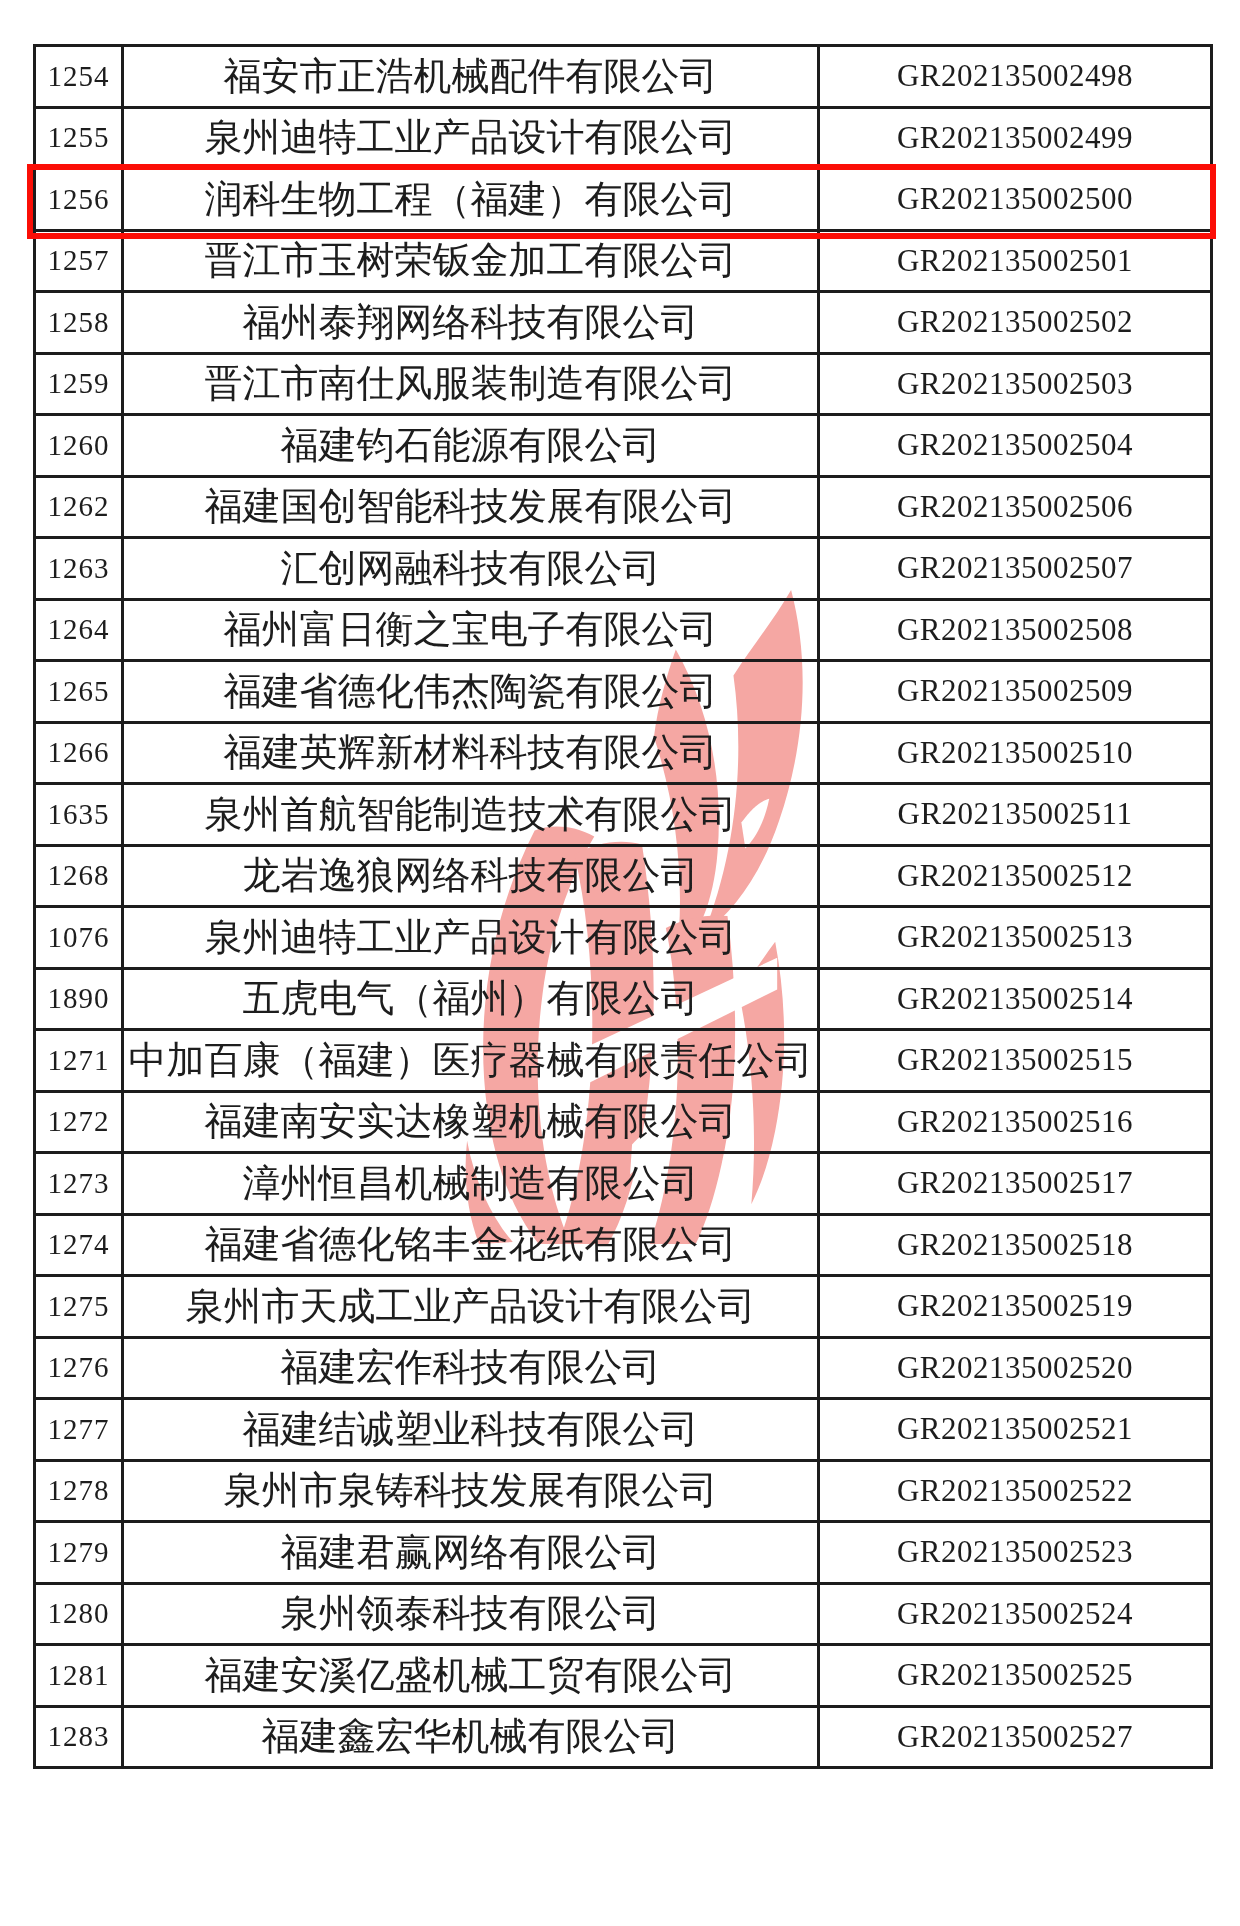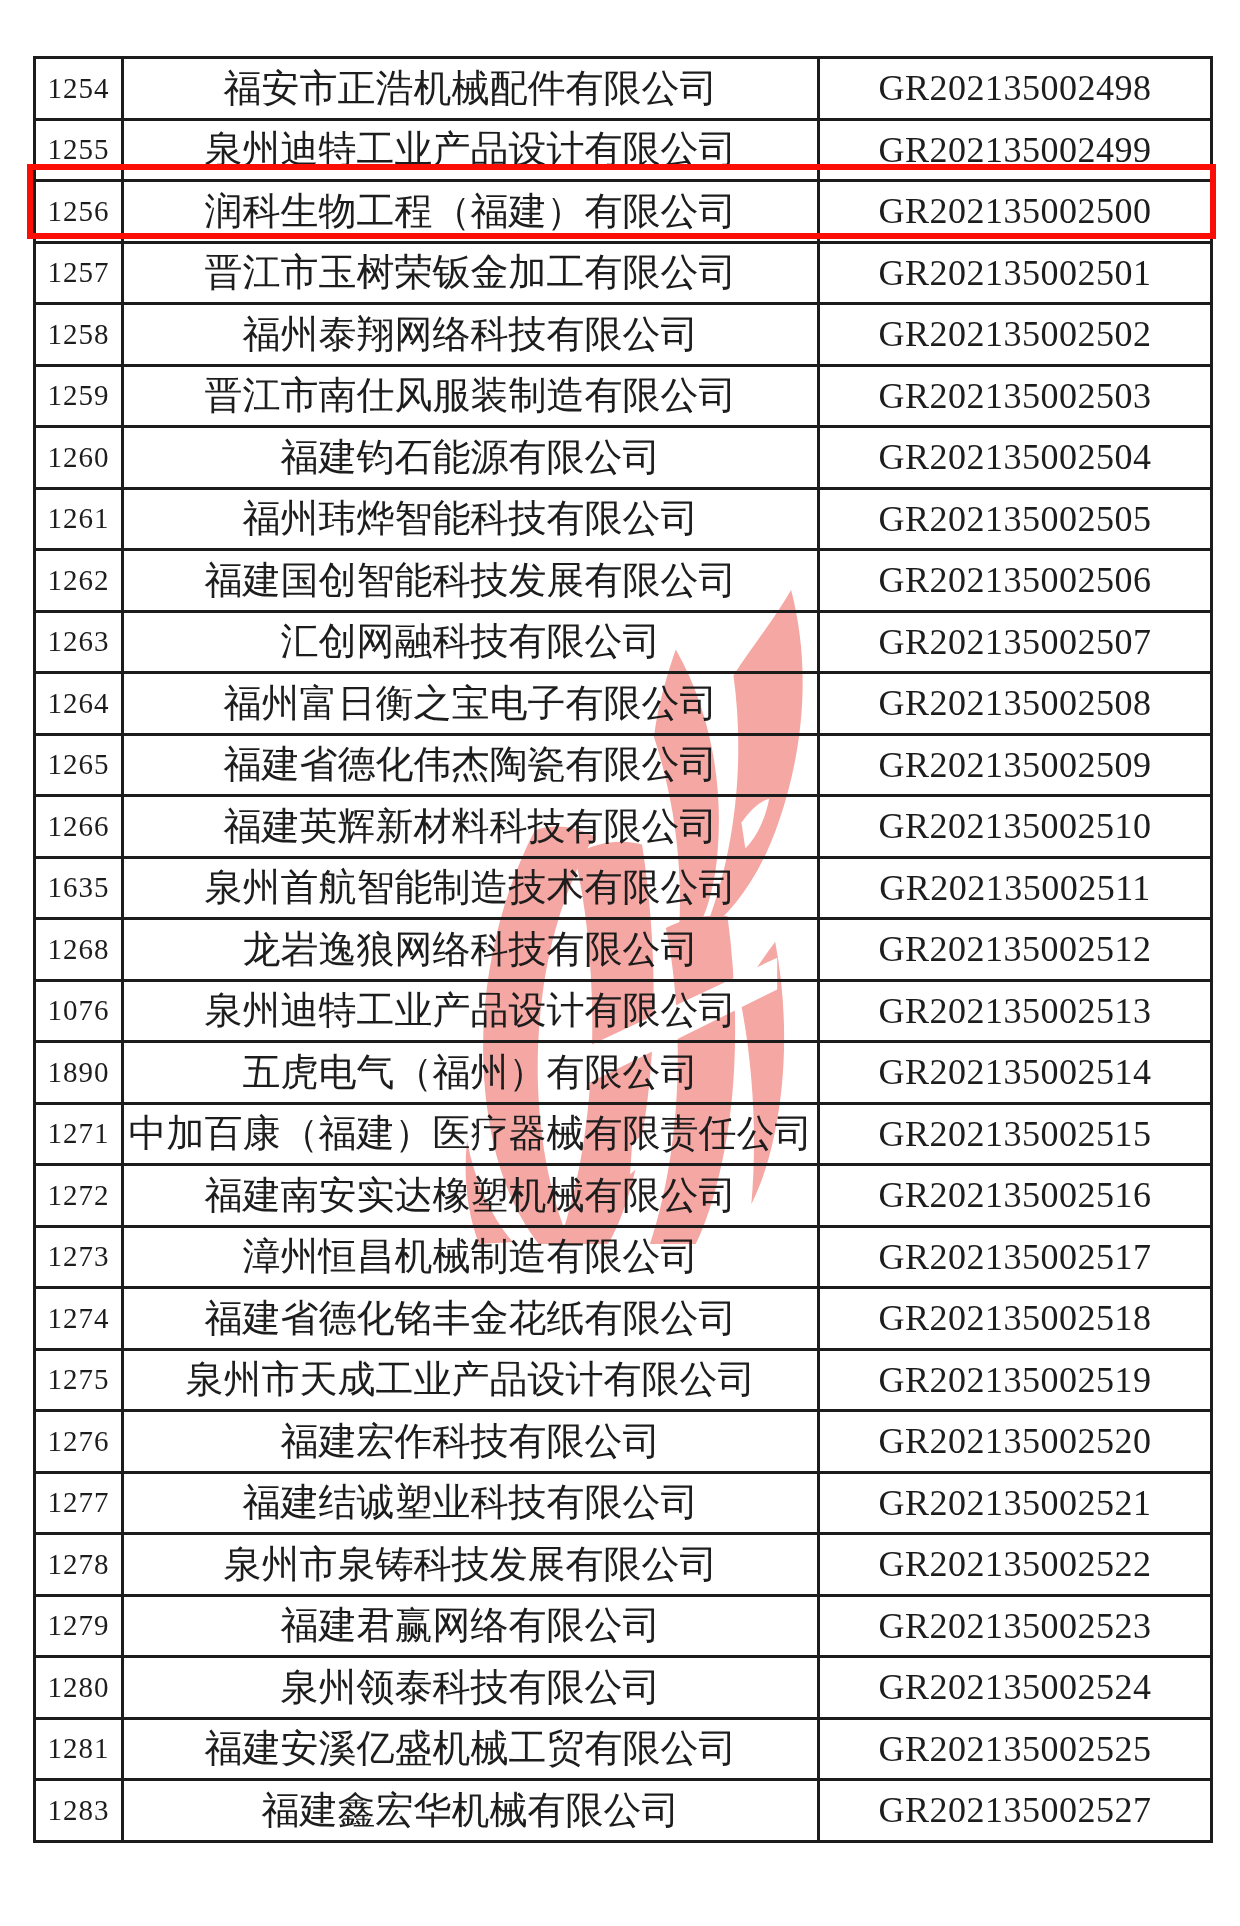--- a/index.html
+++ b/index.html
@@ -5,38 +5,38 @@
   html,body{margin:0;padding:0;background:#ffffff;}
   body{
     width:1240px;height:1926px;position:relative;overflow:hidden;
     font-family:"Liberation Serif","DejaVu Serif",serif;
     color:#1d1d1d;
   }
   .page{position:absolute;inset:0;}
   
   .watermark{position:absolute;left:436px;top:588px;width:412px;height:656px;z-index:0;}
   table.cert{
-    position:absolute;left:33px;top:56px;z-index:1;
+    position:absolute;left:33px;top:44px;z-index:1;
     border-collapse:collapse;table-layout:fixed;
     width:1177px;
     padding-left:45px;
   }
   table.cert td{
     border:3px solid #1c1c1c;
     padding:0;text-align:center;vertical-align:middle;
     background:transparent;
     height:58.5px; 
     overflow:hidden;white-space:nowrap;
   }
   col.c-seq{width:88px;}
   col.c-name{width:696px;}
   col.c-code{width:393px;}
   td.seq{font-size:29px;letter-spacing:1px;}
   td.name{font-size:38px;font-family:"Liberation Serif","DejaVu Serif",serif;}
-  td.code{font-size:36px;letter-spacing:.5px;}
+  td.code{font-size:31px;letter-spacing:.5px;}
   .highlight{
     position:absolute;z-index:3;pointer-events:none;
     left:27px;width:1177px;height:63px;
     border:6px solid #fb0e06;
     background:transparent;
   }
 </style>
 </head>
 <body>
 
@@ -103,25 +103,20 @@
           <td class="seq">1259</td>
           <td class="name">晋江市南仕风服装制造有限公司</td>
           <td class="code">GR202135002503</td>
         </tr>
         <tr>
           <td class="seq">1260</td>
           <td class="name">福建钧石能源有限公司</td>
           <td class="code">GR202135002504</td>
         </tr>
         <tr>
-          <td class="seq">1261</td>
-          <td class="name">福州玮烨智能科技有限公司</td>
-          <td class="code">GR202135002505</td>
-        </tr>
-        <tr>
           <td class="seq">1262</td>
           <td class="name">福建国创智能科技发展有限公司</td>
           <td class="code">GR202135002506</td>
         </tr>
         <tr>
           <td class="seq">1263</td>
           <td class="name">汇创网融科技有限公司</td>
           <td class="code">GR202135002507</td>
         </tr>
         <tr>

